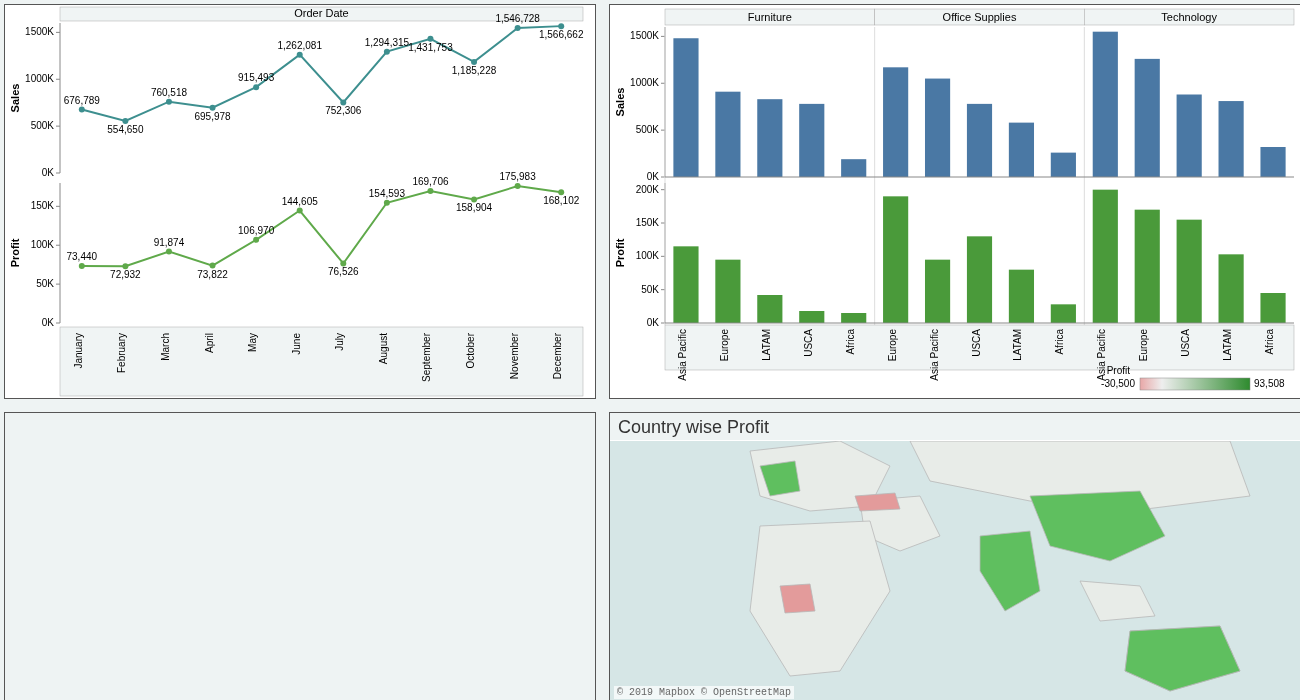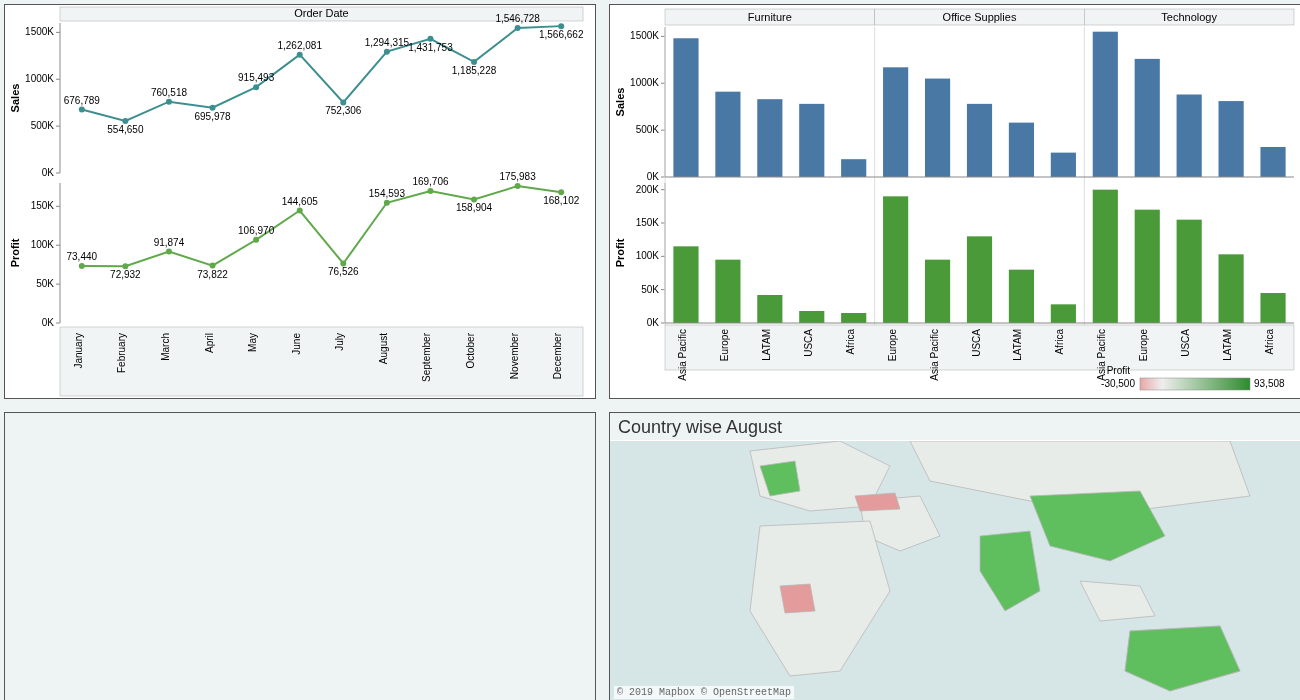--- a/index.html
+++ b/index.html
@@ -231,21 +231,21 @@
           </linearGradient>
         </defs>
         <rect x="530" y="373" width="110" height="12" fill="url(#lg)" stroke="#888" stroke-width="0.5"></rect>
         <text x="644" y="382" font-size="10">93,508</text>
       </svg>
   </div>
 
   <div class="panel blank"></div>
 
   <div class="panel">
-    <div class="map-title">Country wise August</div>
+    <div class="map-title">Country wise Profit</div>
     <div class="map-body">
       <svg id="map-svg" width="690" height="260">
           <rect x="0" y="0" width="690" height="260" fill="#d6e6e6"></rect>
           <path d="M140,10 L230,0 L280,25 L260,65 L200,70 L150,55 Z" fill="#e8ece8" stroke="#b8b8b8" stroke-width="0.8"></path>
           <path d="M250,60 L310,55 L330,95 L290,110 L255,95 Z" fill="#e8ece8" stroke="#b8b8b8" stroke-width="0.8"></path>
           <path d="M150,85 L260,80 L280,150 L230,230 L180,235 L140,170 Z" fill="#e8ece8" stroke="#b8b8b8" stroke-width="0.8"></path>
           <path d="M300,0 L620,0 L640,55 L520,70 L420,60 L320,40 Z" fill="#e8ece8" stroke="#b8b8b8" stroke-width="0.8"></path>
           <path d="M520,190 L610,185 L630,230 L560,250 L515,230 Z" fill="#e8ece8" stroke="#b8b8b8" stroke-width="0.8"></path>
           <path d="M470,140 L530,145 L545,175 L490,180 Z" fill="#e8ece8" stroke="#b8b8b8" stroke-width="0.8"></path>
           <path d="M420,55 L530,50 L555,95 L500,120 L440,105 Z" fill="#5fbf5f" stroke="#b8b8b8" stroke-width="0.8"></path>

